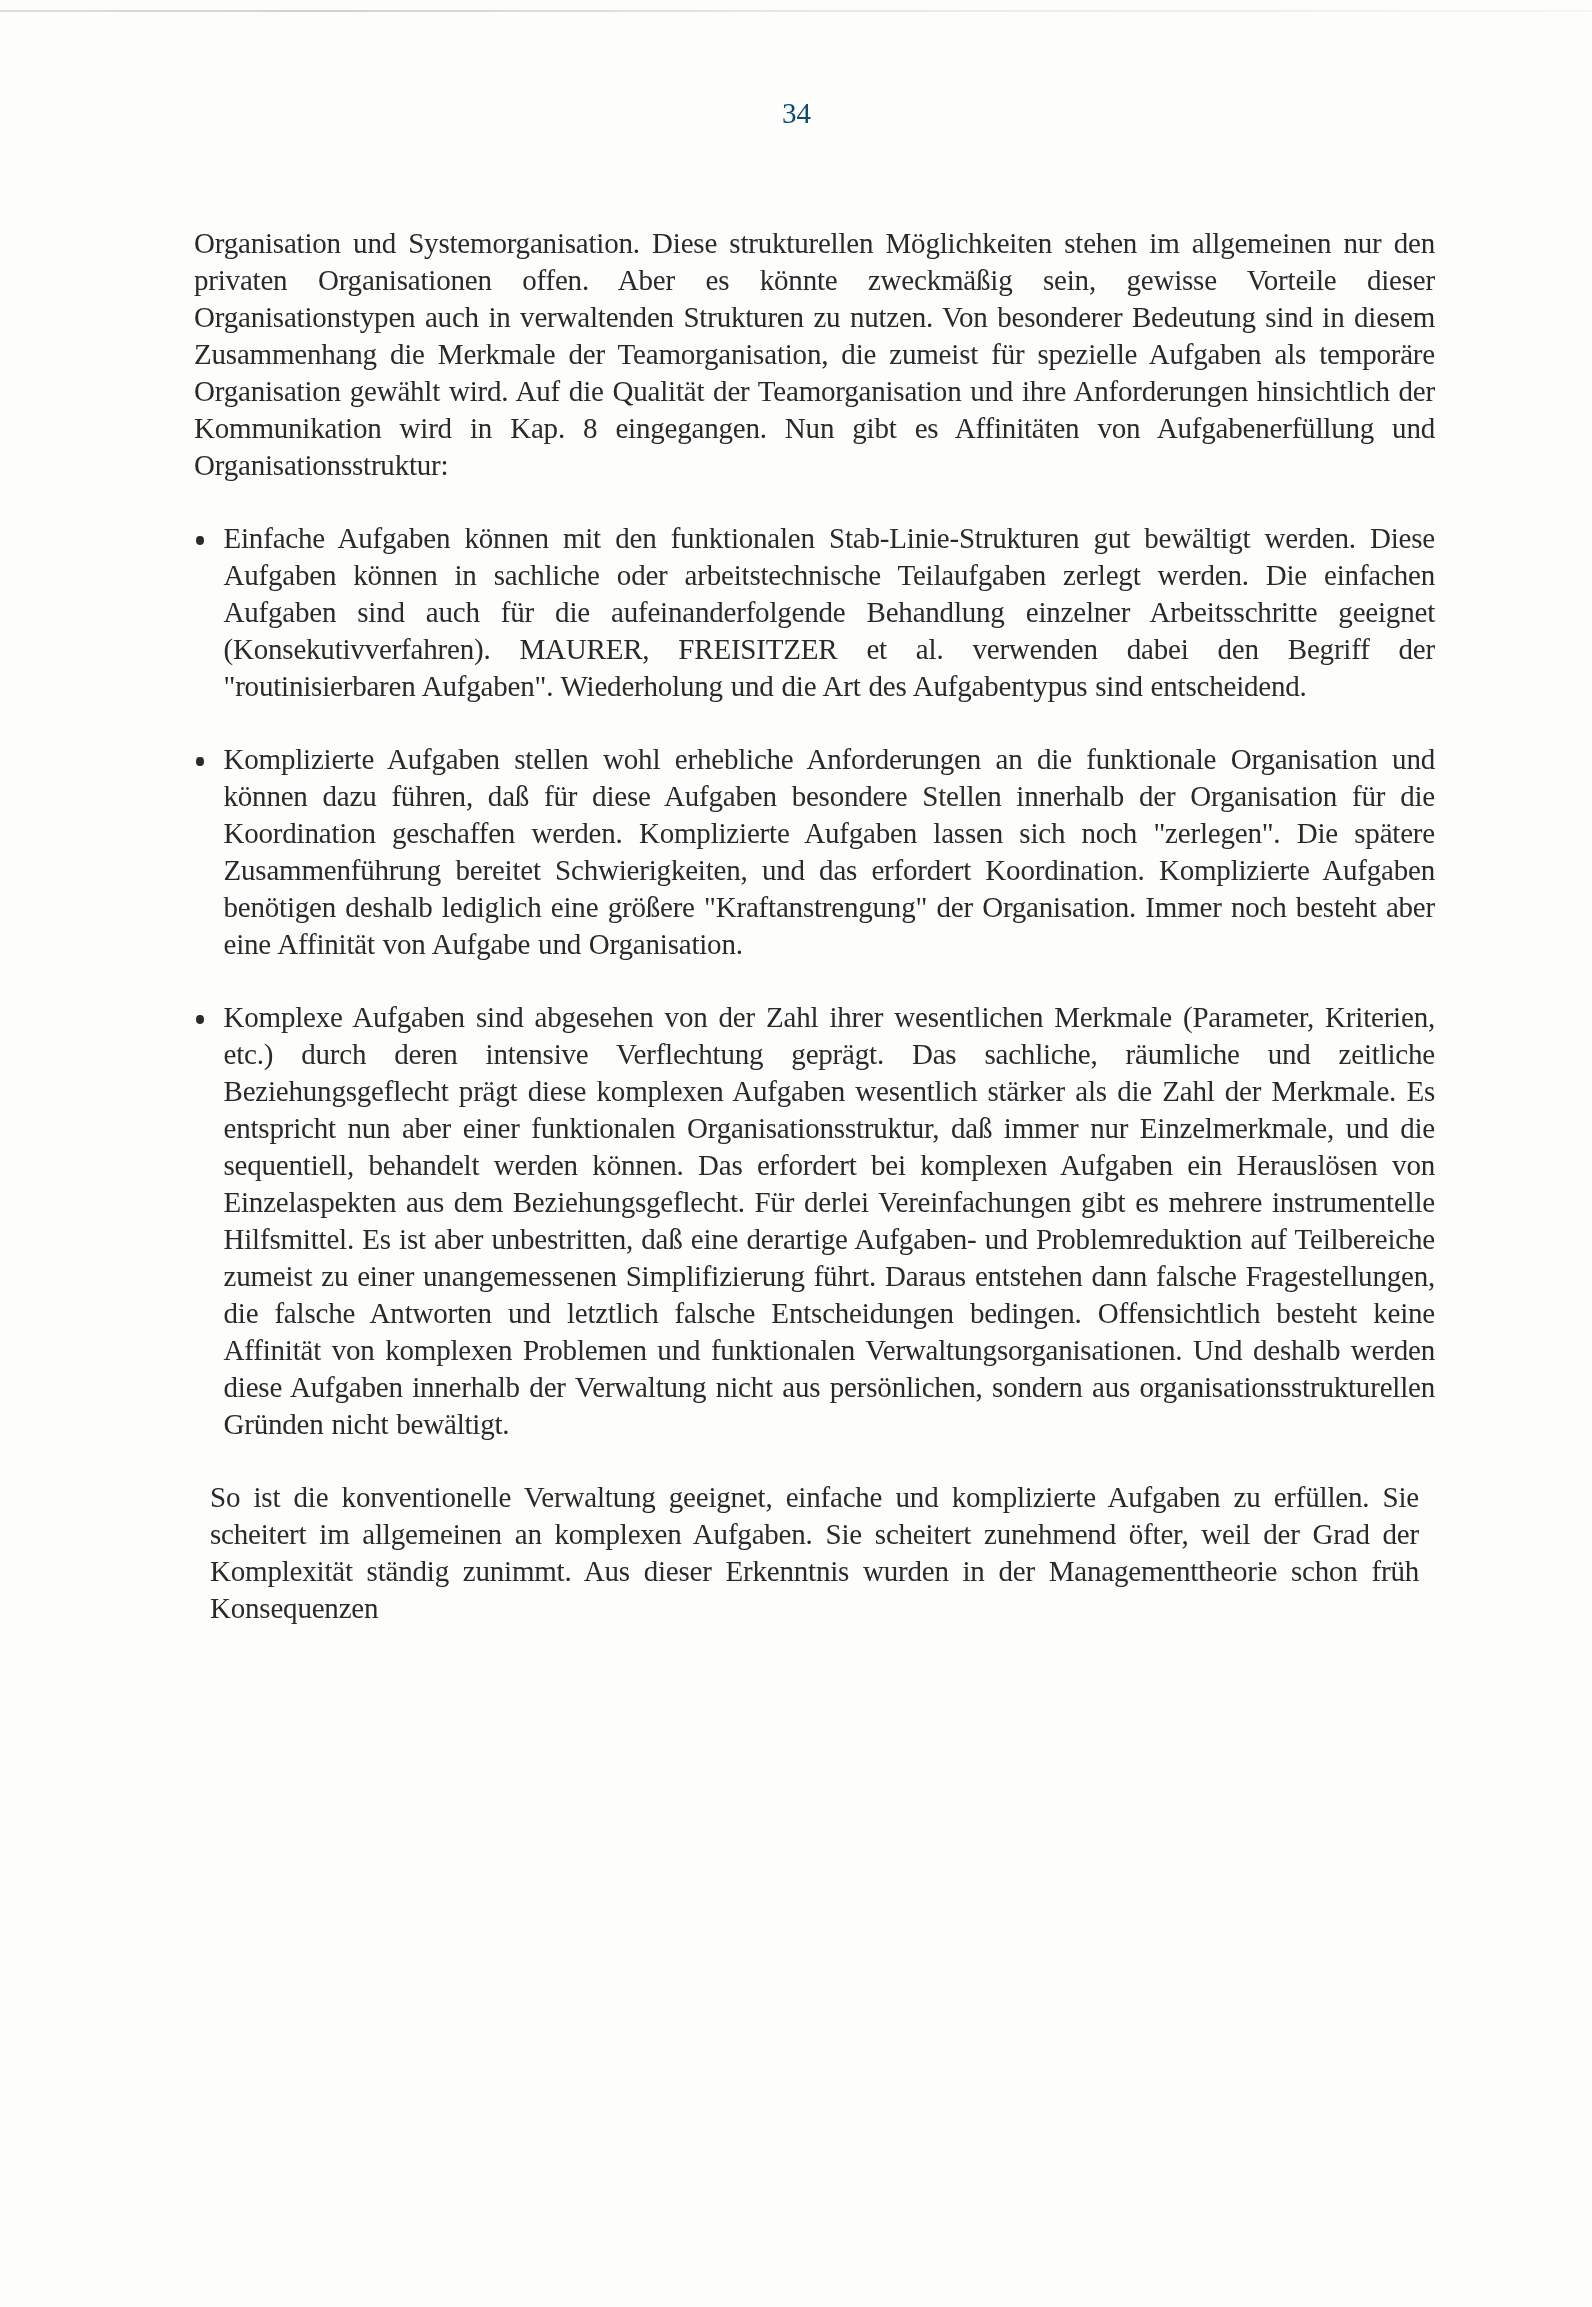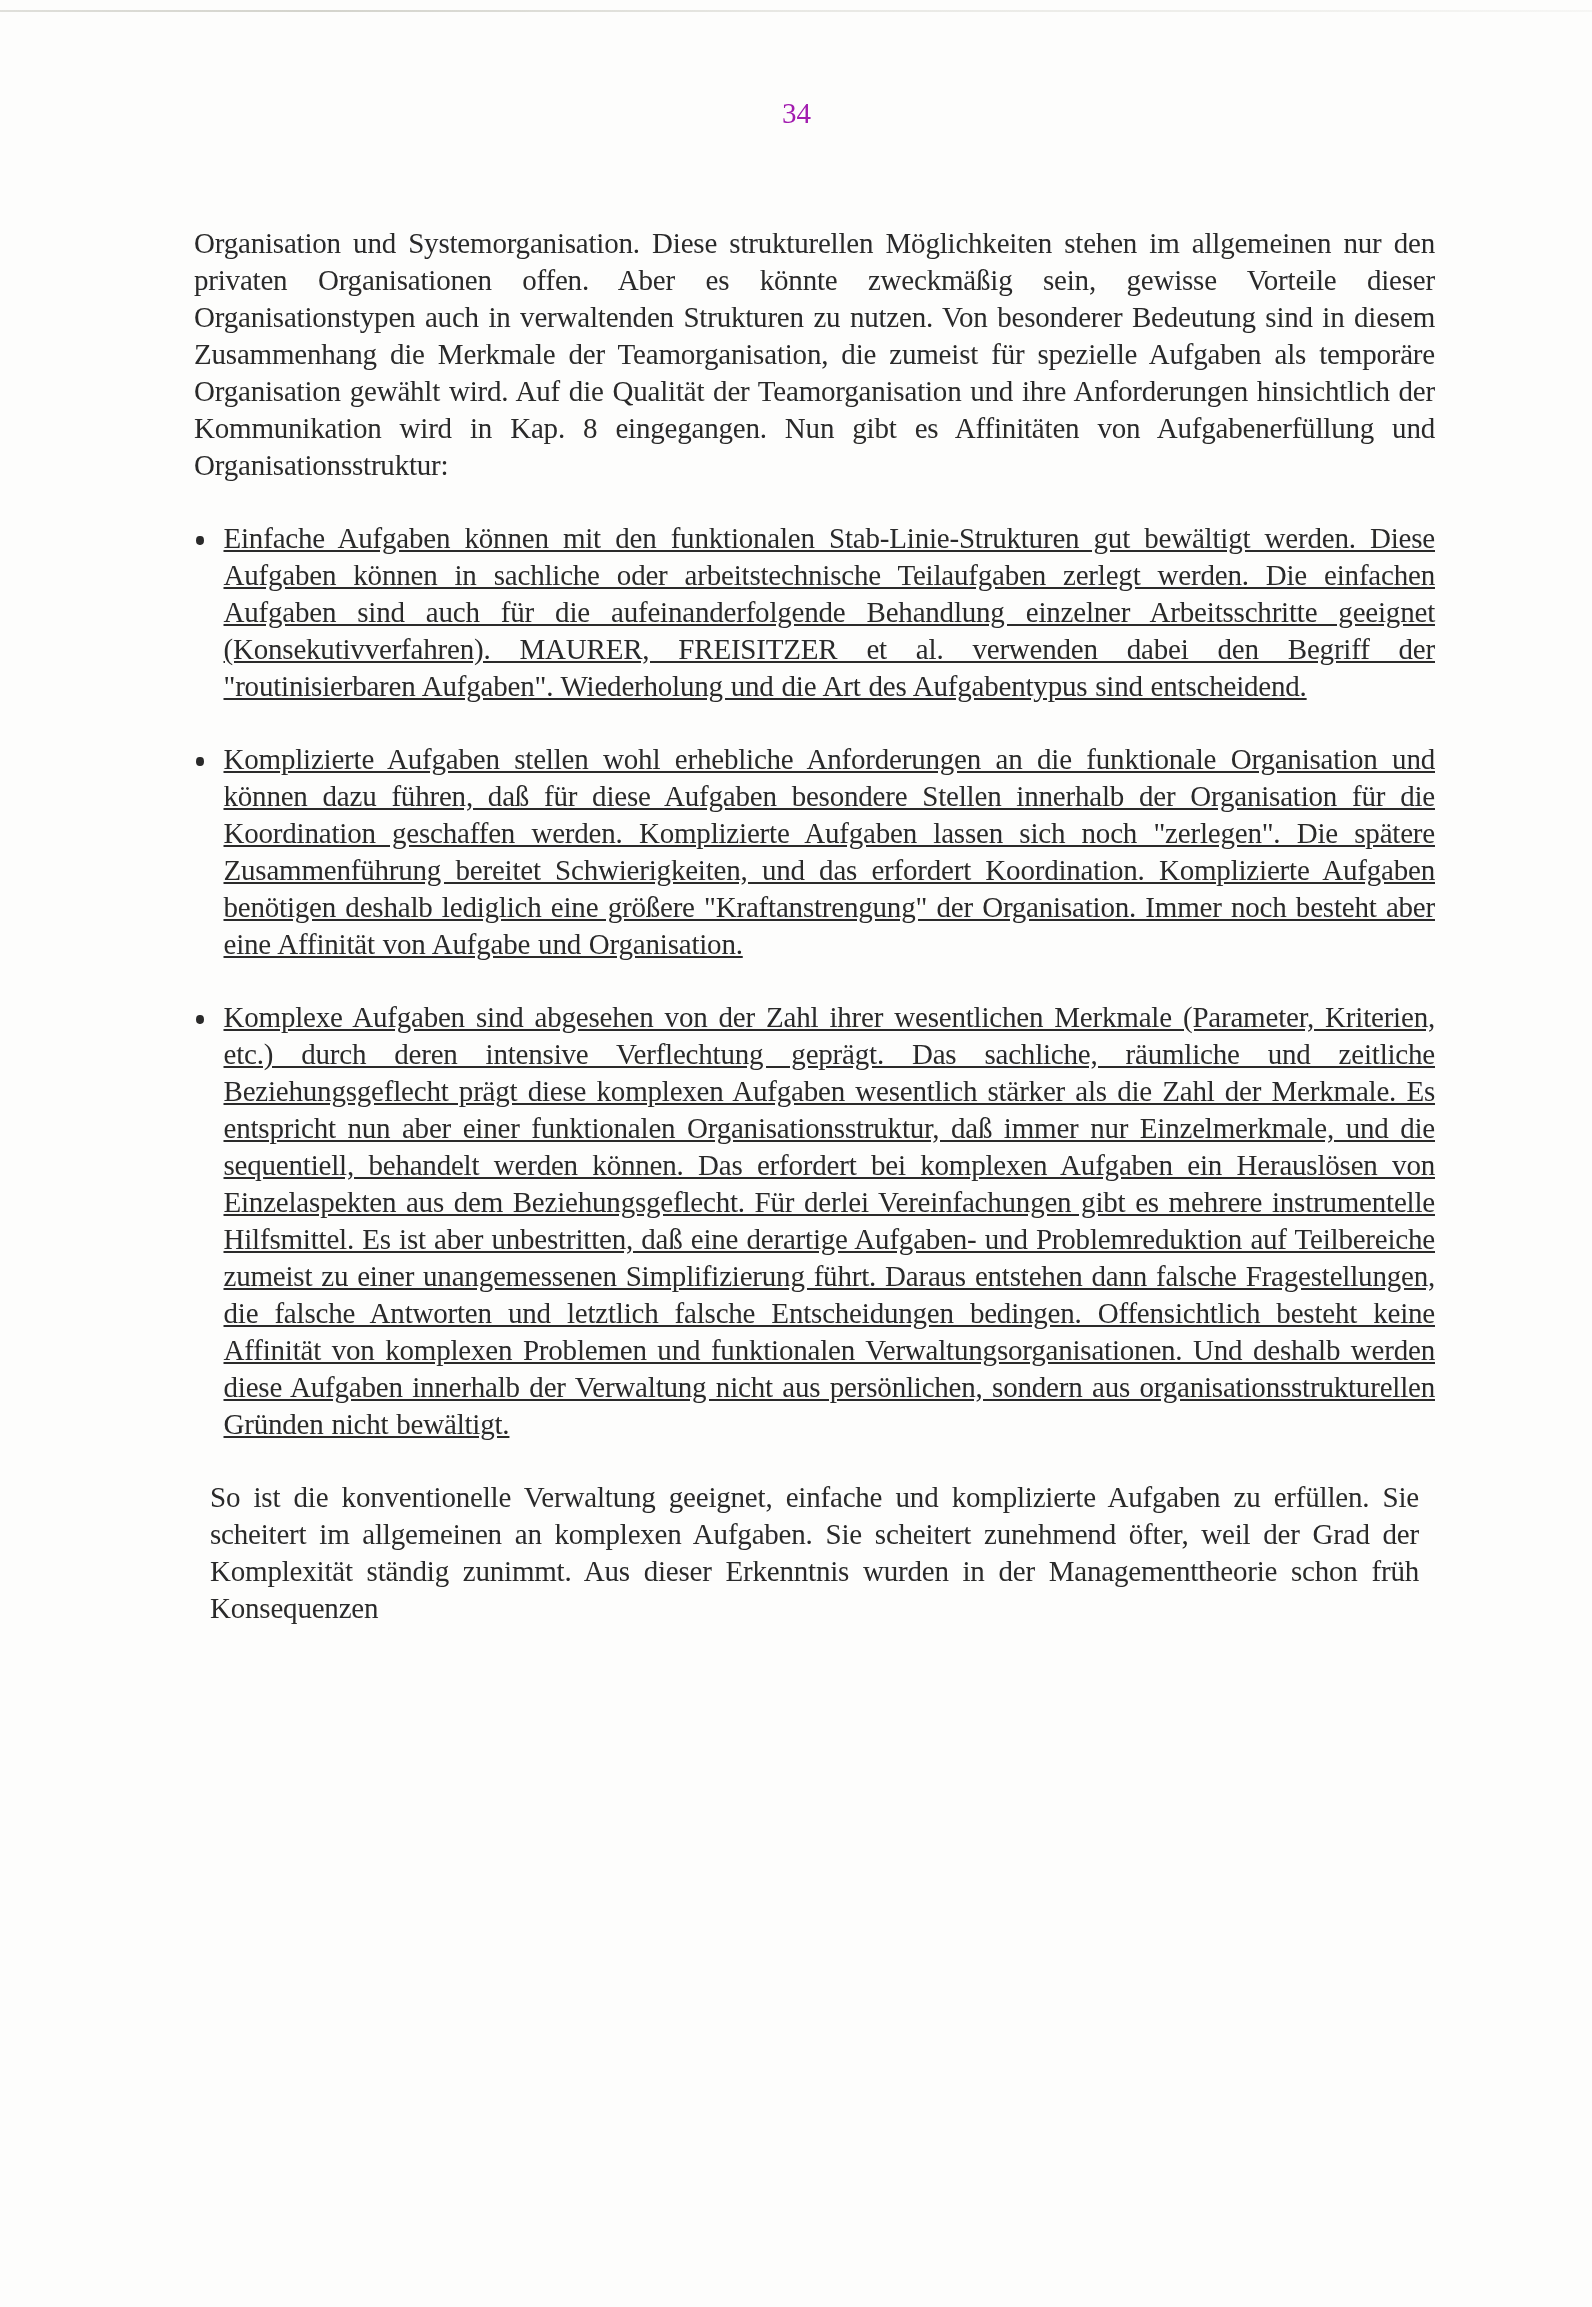--- a/index.html
+++ b/index.html
@@ -24,42 +24,41 @@
       background: linear-gradient(to right, #d8d8d2 0%, #c9c9c0 20%, #e3e3de 50%, #ecece8 80%, #f4f4f2 100%);
       opacity: 0.8;
     }
     .page-number {
       position: absolute;
       top: 97px;
       left: 0;
       width: 1593px;
       text-align: center;
       font-size: 29px;
-      color: #a21caf;
+      color: #0c4a6e;
     }
     .content {
       position: absolute;
       left: 194px;
       top: 225px;
       width: 1241px;
       font-size: 29px;
       line-height: 37px;
       text-align: justify;
       hyphens: manual;
       letter-spacing: -0.2px;
       word-spacing: 0.8px;
     }
     .para {
       margin: 0;
     }
     .bullets {
       list-style: none;
       margin: 36px 0 0 0;
       padding: 0;
-      text-decoration: underline;
     }
     .bullet-item {
       position: relative;
       padding-left: 29.5px;
       margin-bottom: 36px;
     }
     .bullet-dot {
       position: absolute;
       left: 2.4px;
       top: 16px;

